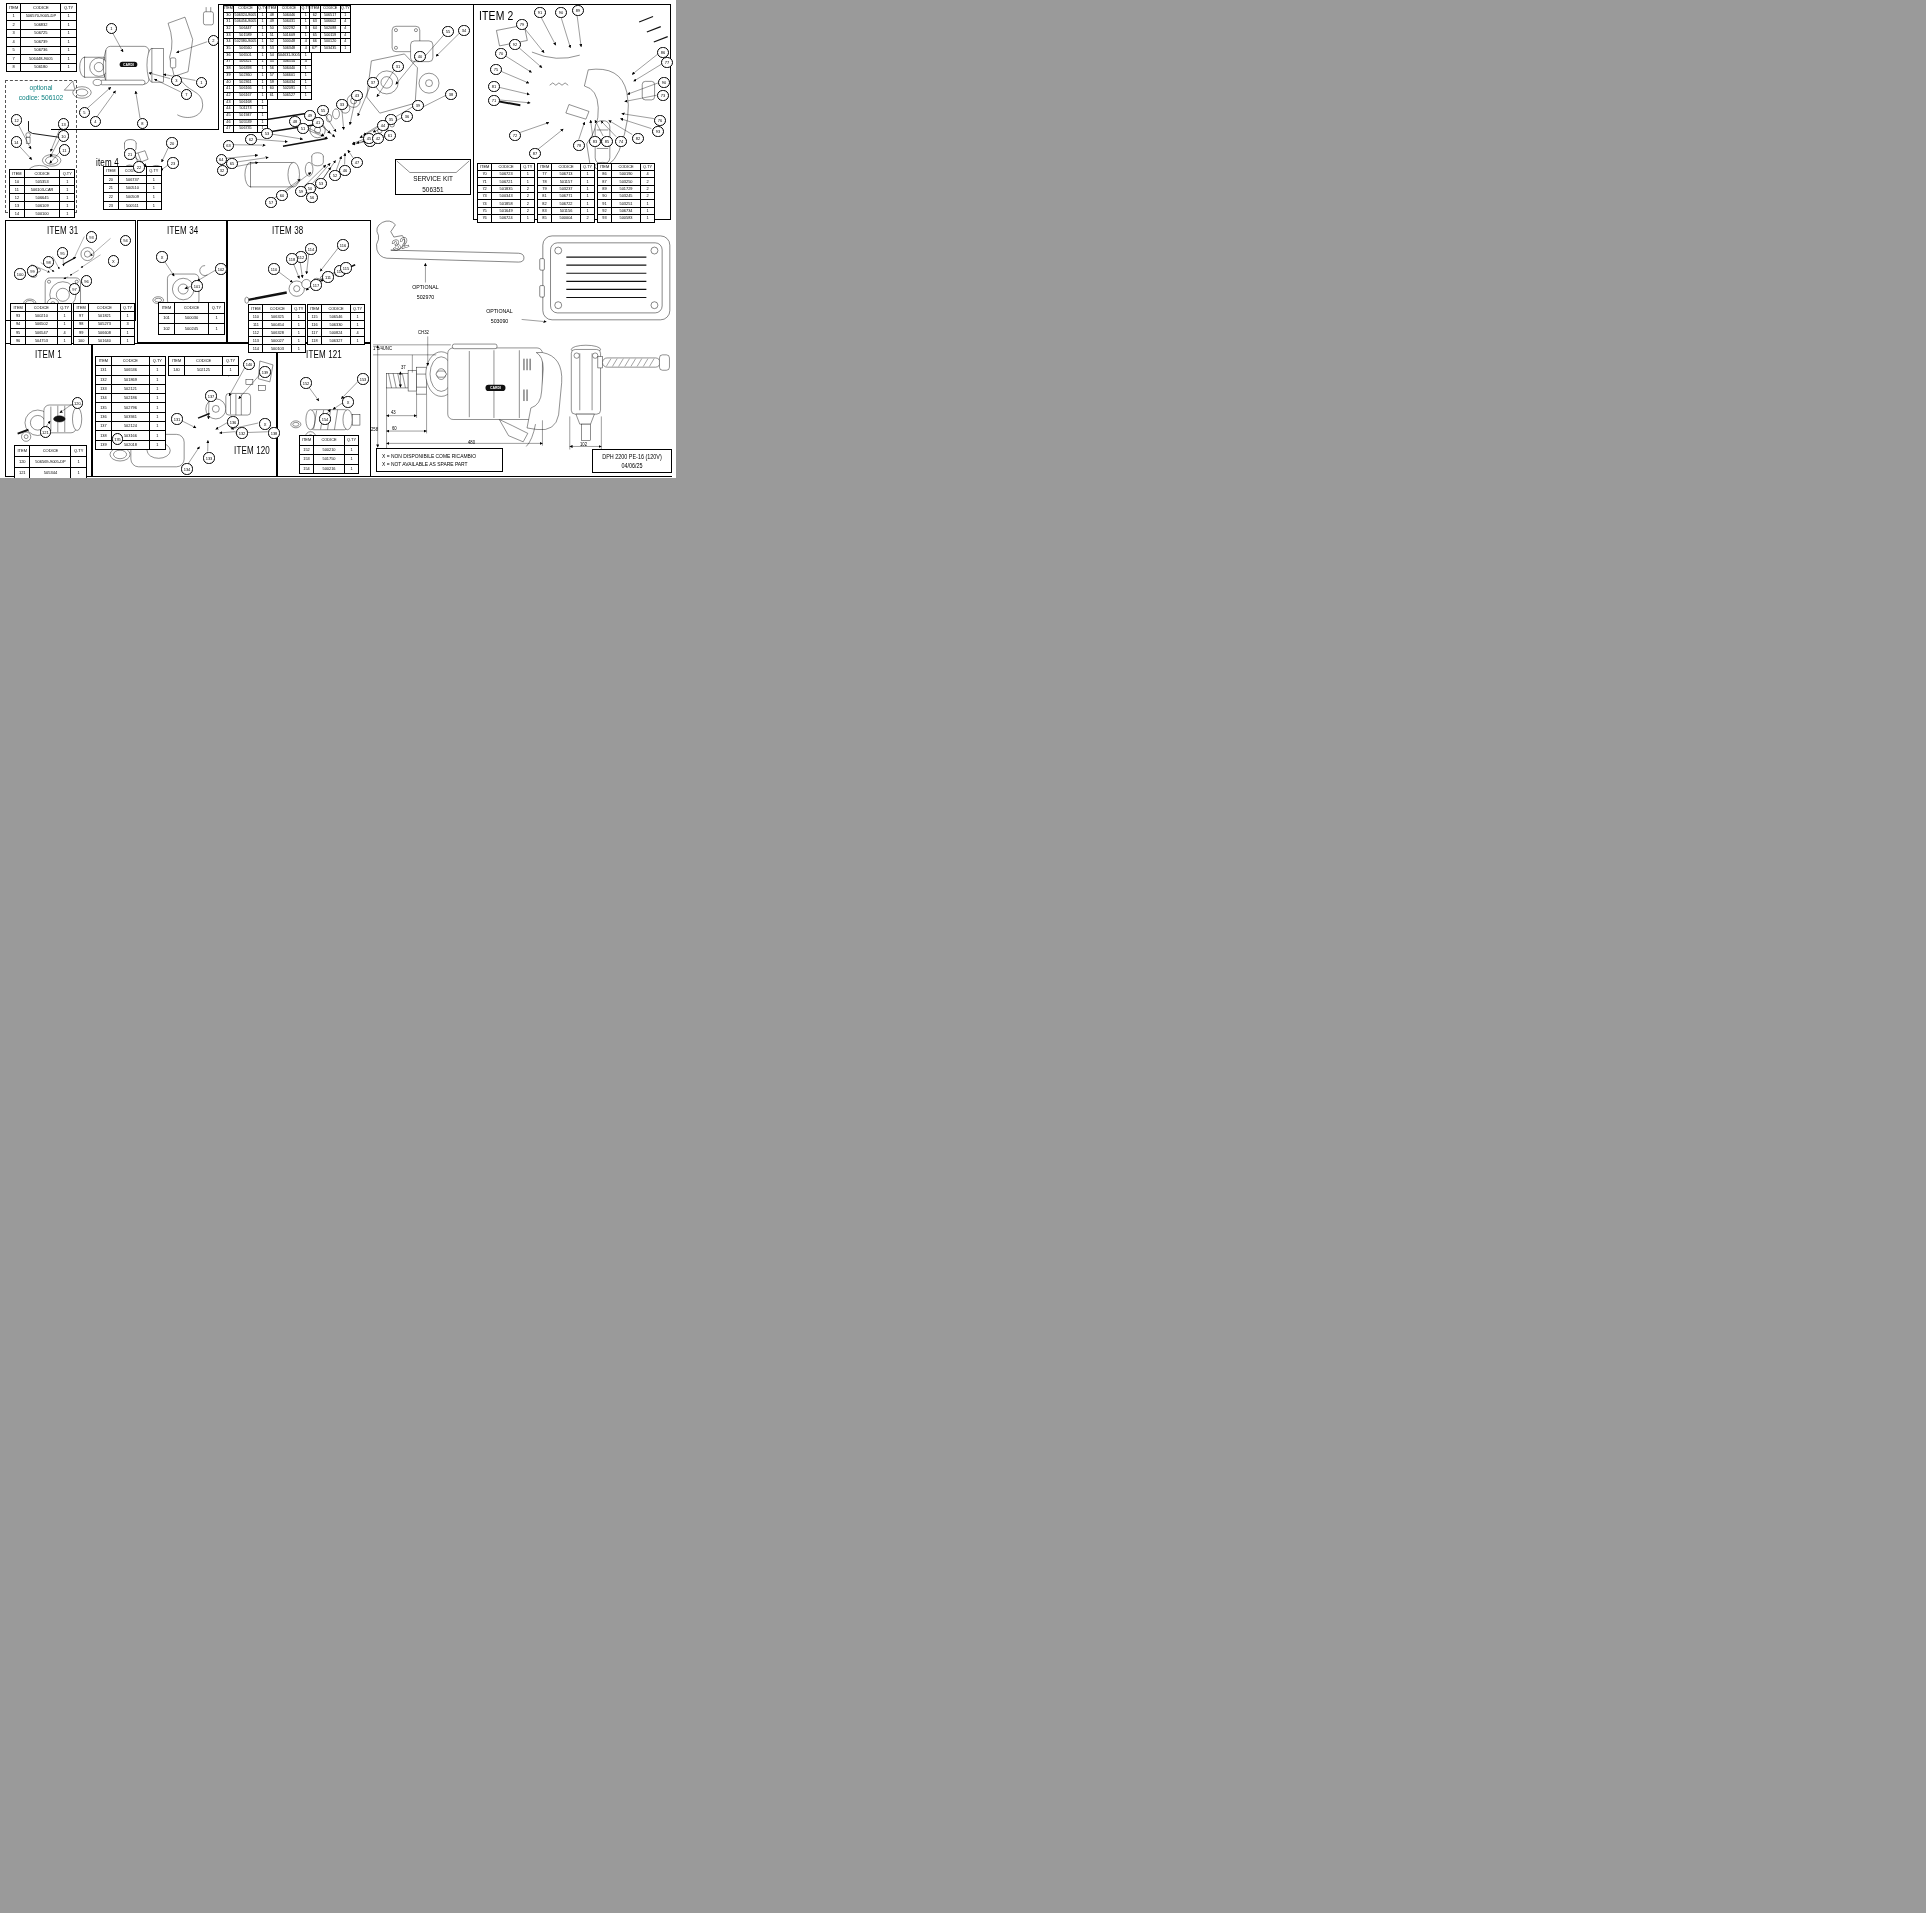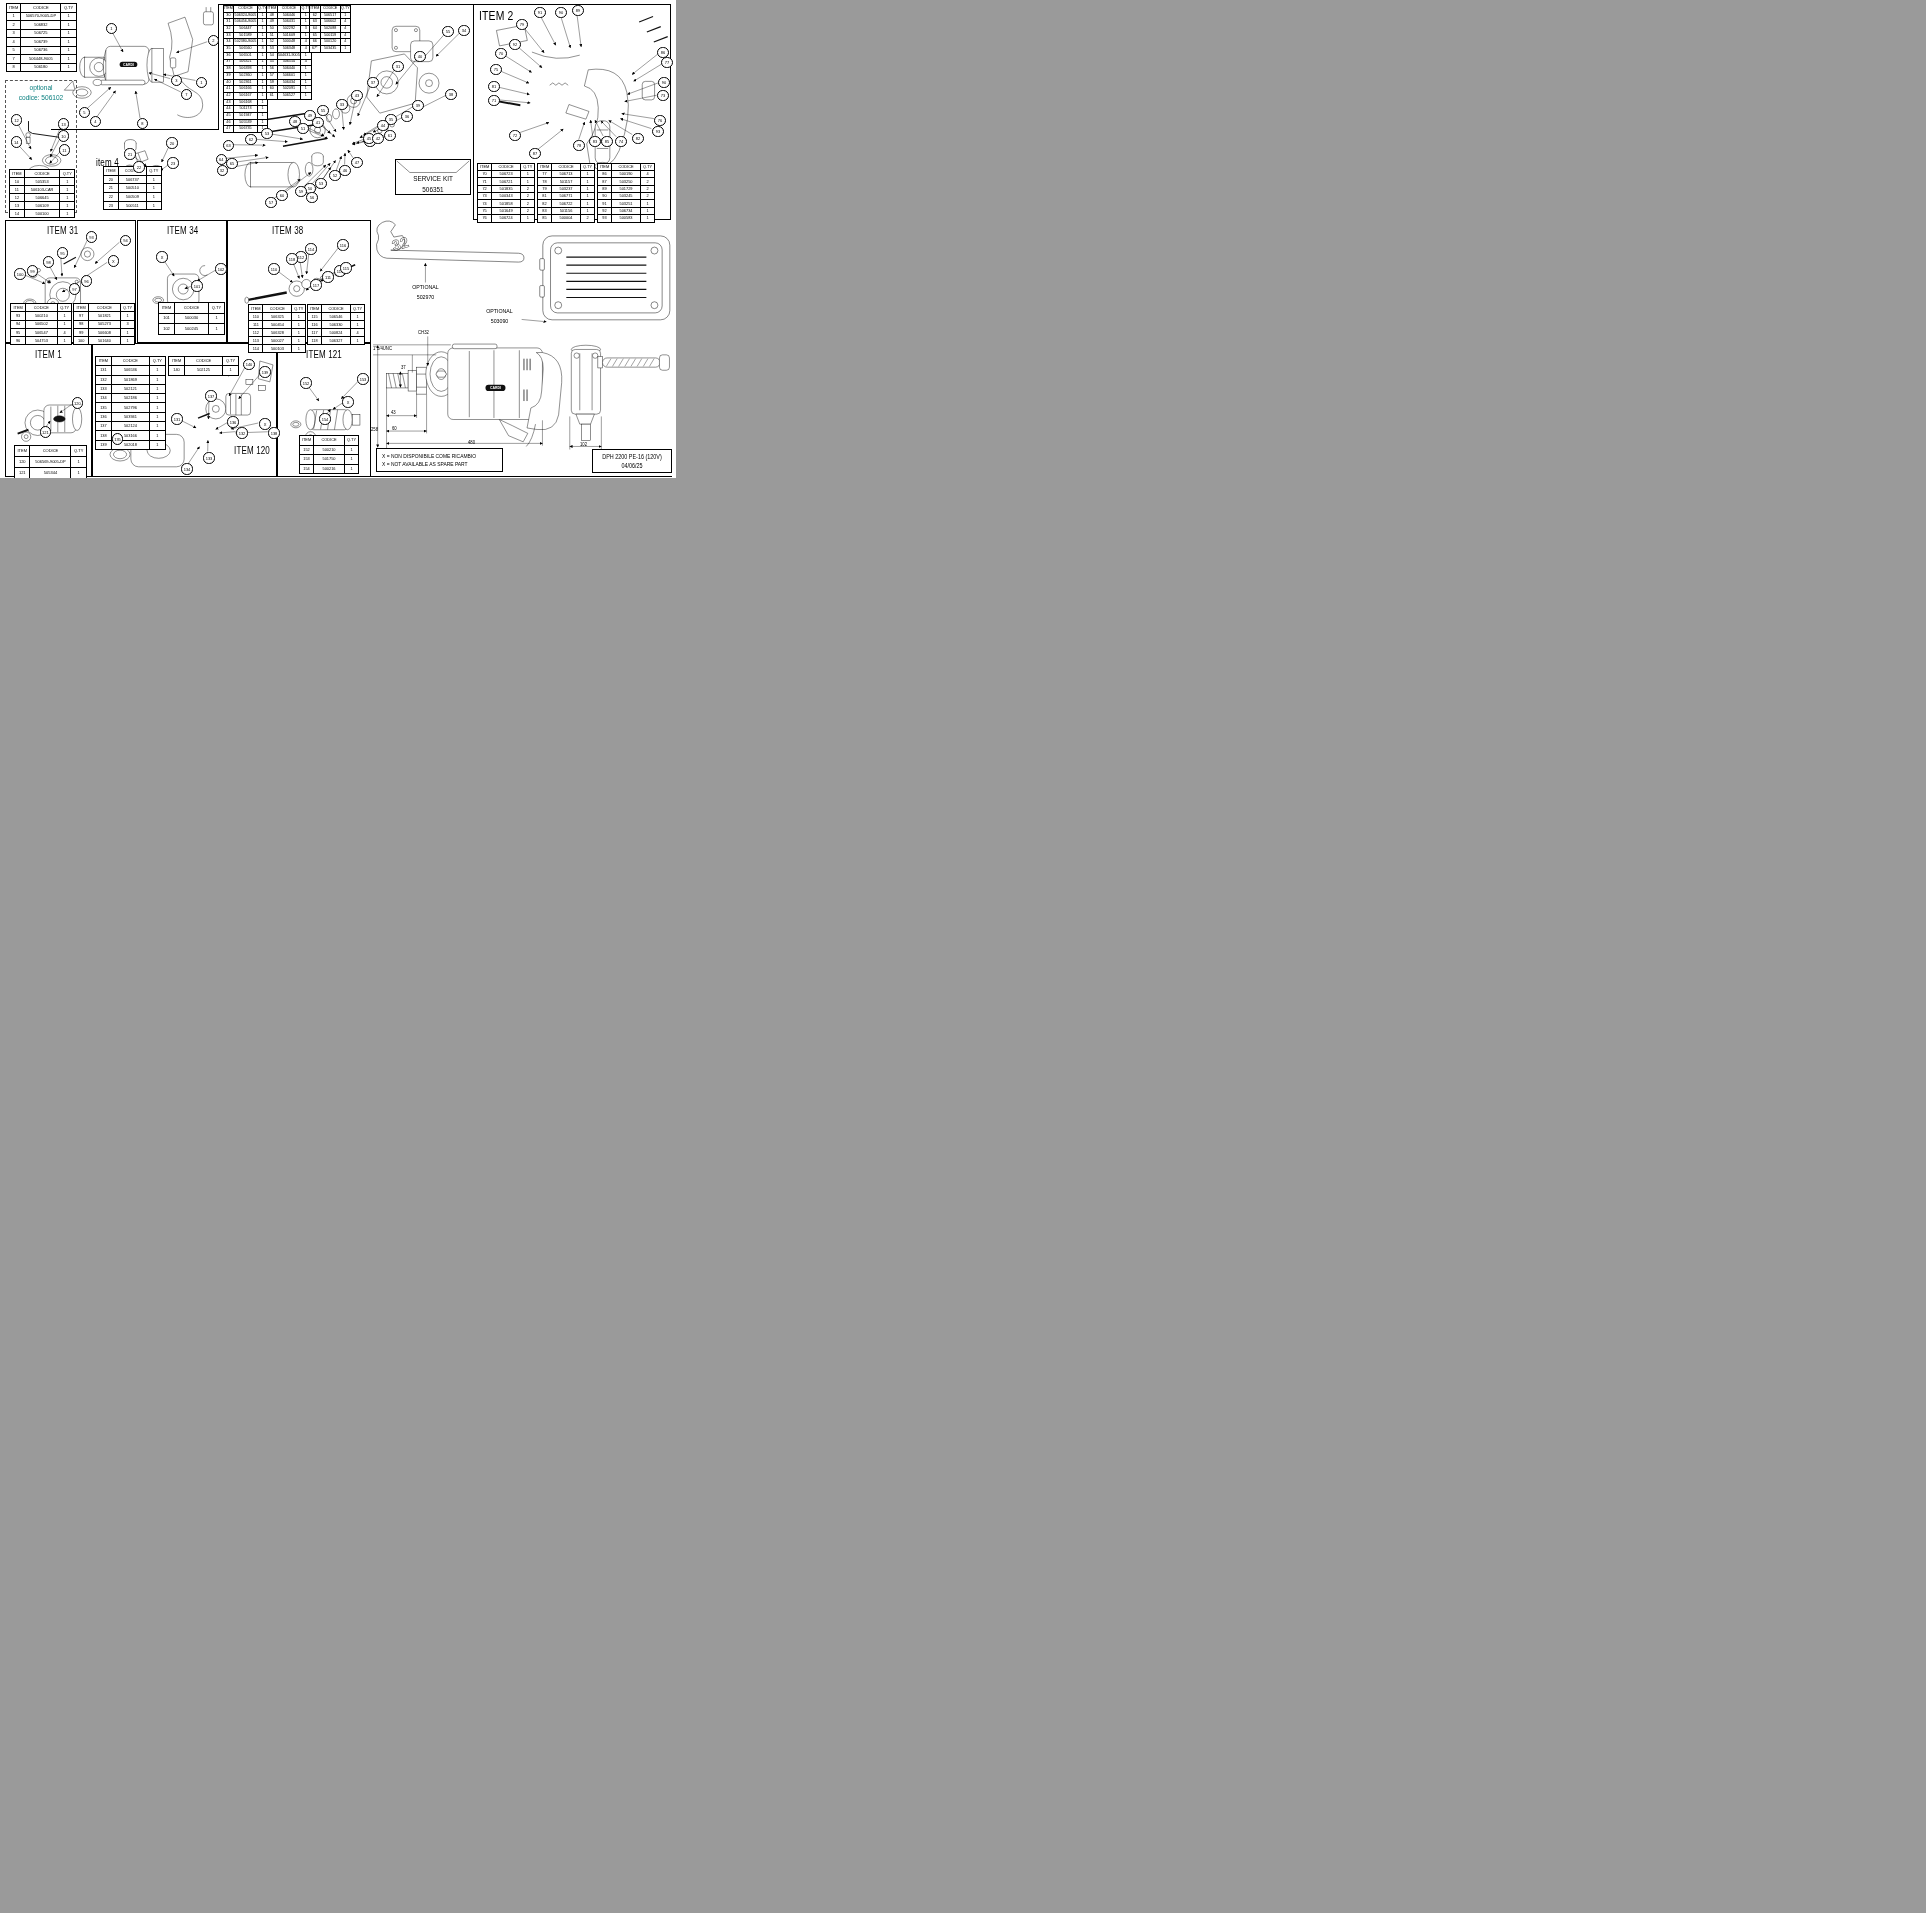--- a/index.html
+++ b/index.html
@@ -844,21 +844,21 @@
       <div class="balloon" style="left: 183px; top: 126px;">93</div>
       <div class="balloon" style="left: 40px; top: 130px;">72</div>
       <div class="balloon" style="left: 60px; top: 148px;">87</div>
       <div class="balloon" style="left: 104px; top: 140px;">78</div>
       <div class="balloon" style="left: 120px; top: 136px;">83</div>
       <div class="balloon" style="left: 132px; top: 136px;">85</div>
       <div class="balloon" style="left: 146px; top: 136px;">74</div>
       <div class="balloon" style="left: 163px; top: 133px;">82</div>
     </div>
 
-  <div class="sec bordered" style="left:5.4px;top:220px;width:131px;height:123px">
+  <div class="sec bordered" style="left:5.4px;top:220px;width:131px;height:101px">
     <div class="title t26" style="left:41px;top:3.9px">ITEM 31</div>
     <svg class="sk" width="131" height="123" viewBox="0 0 341 320">
       <g stroke="#111" fill="#fff" stroke-width="1.2">
         <rect x="102" y="148" width="92" height="88" rx="12"></rect>
         <circle cx="148" cy="192" r="34"></circle>
           <circle cx="148" cy="192" r="17"></circle>
         <circle cx="112" cy="158" r="4"></circle>
           <circle cx="184" cy="158" r="4"></circle>
           <circle cx="112" cy="226" r="4"></circle>
           <circle cx="184" cy="226" r="4"></circle>

